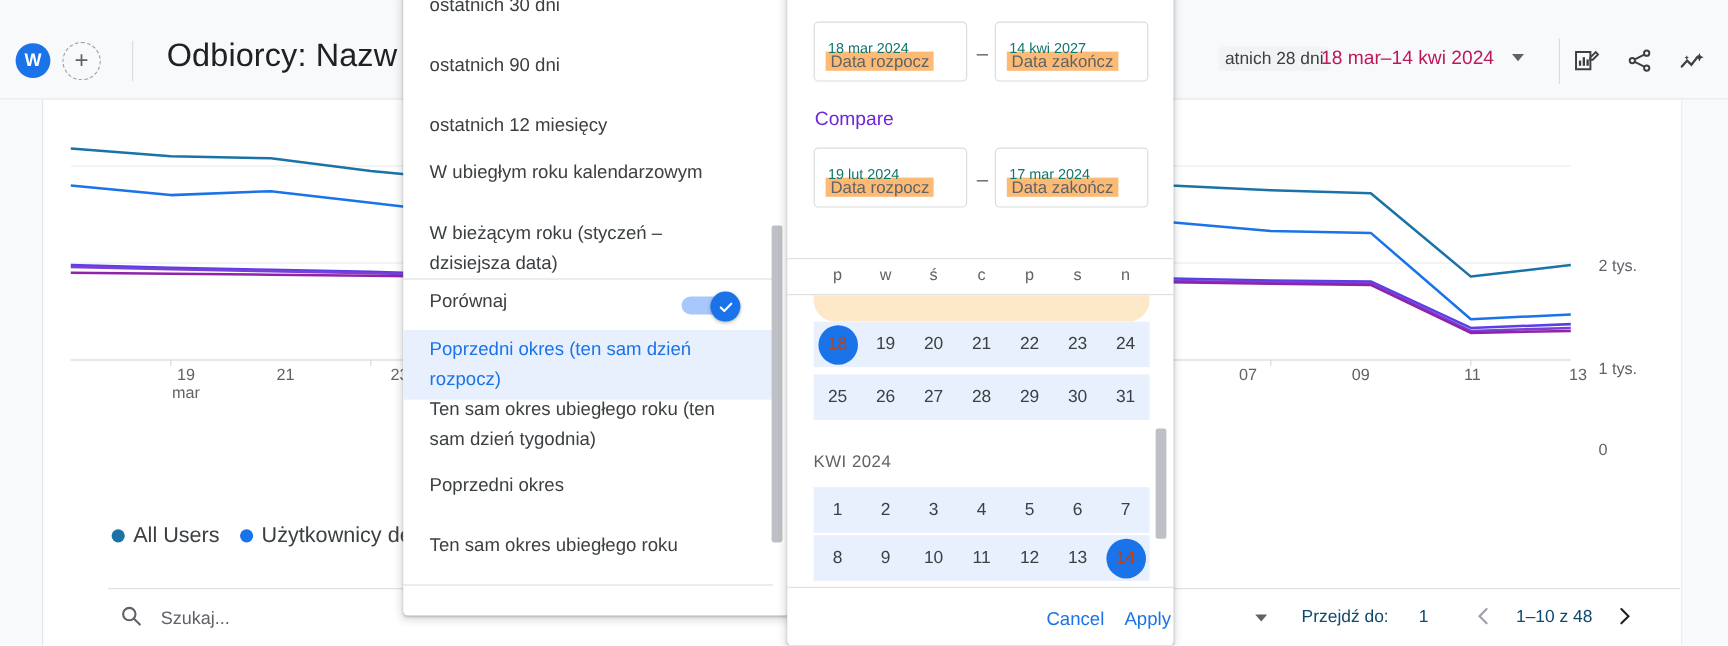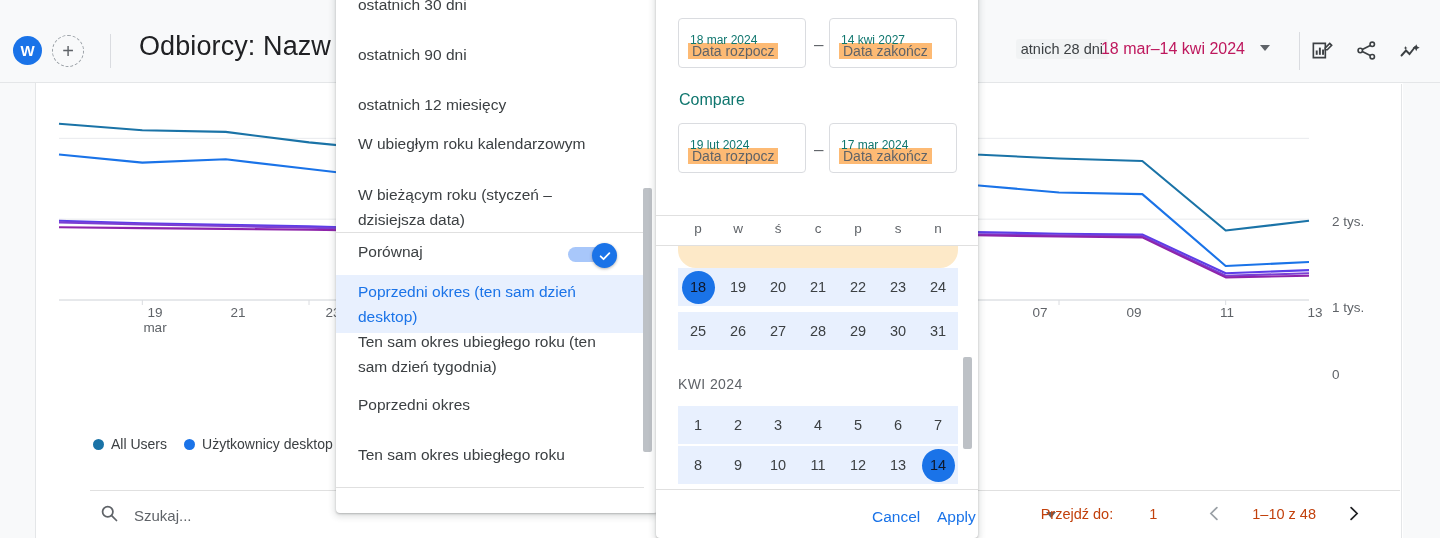--- a/index.html
+++ b/index.html
@@ -80,40 +80,40 @@
   .chart-wrap { position: absolute; left: 0; top: 0; width: 1365px; height: 258px; }
   .chart-svg { position: absolute; left: 0; top: 0; }
   .y-label {
     position: absolute; font-size: 13.5px; color: #5f6368;
   }
   .x-label {
     position: absolute; font-size: 13.5px; color: #5f6368; text-align: center;
   }
   .legend {
     position: absolute; left: 56px; top: 352px; display: flex;
-    align-items: center; gap: 8px; font-size: 14px; color: #3c4043;
+    align-items: center; gap: 8px; font-size: 18px; color: #3c4043;
   }
   .legend-item { display: flex; align-items: center; gap: 7px; margin-right: 9px; white-space: nowrap; }
   .legend-dot { width: 11px; height: 11px; border-radius: 50%; display: block; }
 
   
   .search-row {
     position: absolute; left: 53px; top: 406px; width: 1310px; height: 50px;
     border-top: 1px solid #e0e0e0; border-bottom: 1px solid #e0e0e0;
     display: flex; align-items: center;
   }
   .search-icon { margin-left: 9px; margin-right: 15px; }
   .search-input {
     border: none; outline: none; font-size: 15px; color: #5f6368;
     background: transparent; width: 300px; font-family: "Liberation Sans", sans-serif;
   }
   .search-input::placeholder { color: #5f6368; }
   .pager {
     position: absolute; right: 38px; top: 420px; display: flex;
-    align-items: center; gap: 28px; font-size: 14.5px; color: #c2410c; margin-left: 40px;
+    align-items: center; gap: 17px; font-size: 14.5px; color: #0c4a6e; margin-left: 40px;
   }
   .pager-caret {
     position: absolute; right: 345px; top: 428px; width: 0; height: 0;
     border-left: 5px solid transparent; border-right: 5px solid transparent;
     border-top: 6px solid #5f6368;
   }
   .arrow-btn { cursor: default; display: flex; align-items: center; }
 
   
   .dd-panel {
@@ -167,39 +167,39 @@
     max-width: 110px; overflow: hidden; white-space: nowrap; margin-top: 32px;
   }
   .date-field .fv {
     position: absolute; left: 11px; top: 14px; font-size: 12px; color: #0f766e;
     white-space: nowrap;
   }
   .dash {
     position: absolute; font-size: 17px; color: #5f6368;
   }
   .compare-title {
-    position: absolute; left: 23px; top: 91px; font-size: 16px; color: #0f766e;
+    position: absolute; left: 23px; top: 91px; font-size: 16px; color: #6d28d9;
   }
   .dow-row {
     position: absolute; left: 22px; top: 281px; width: 280px;
     display: flex; font-size: 13.5px; color: #5f6368;
   }
   .dow-row span { width: 40px; text-align: center; }
   .cal-band {
     position: absolute; height: 38px;
   }
   .cal-week {
     position: absolute; left: 22px; width: 280px; height: 38px; display: flex;
   }
   .cal-day {
     width: 40px; height: 38px; display: flex; align-items: center;
     justify-content: center; font-size: 14.5px; color: #3c4043; position: relative;
   }
   .cal-day.today {
-    color: #0f172a;
+    color: #c2410c;
   }
   .cal-day.today::before {
     content: ""; position: absolute; width: 33px; height: 33px;
     border-radius: 50%; background: #1a73e8; z-index: 0;
   }
   .cal-day.today i { position: relative; z-index: 1; font-style: normal; }
   .month-title {
     position: absolute; left: 22px; font-size: 14px; color: #5f6368;
     letter-spacing: .4px;
   }
@@ -355,21 +355,21 @@
       <div class="toggle">
         <div class="toggle-track"></div>
         <div class="toggle-knob">
           <svg width="14" height="14" viewBox="0 0 24 24" fill="none" stroke="#fff" stroke-width="3" stroke-linecap="round" stroke-linejoin="round">
               <path d="M4.5 12.5l5 5 10-10.5"></path>
             </svg>
         </div>
       </div>
     </div>
 
-    <div class="dd-item sel" style="top:283px; padding-top:4px; padding-bottom:4px;">Poprzedni okres (ten sam dzień desktop)</div>
+    <div class="dd-item sel" style="top:283px; padding-top:4px; padding-bottom:4px;">Poprzedni okres (ten sam dzień rozpocz)</div>
     <div class="dd-item" style="top:400px;">Poprzedni okres</div>
     <div class="dd-item" style="top:337px;">Ten sam okres ubiegłego roku (ten sam dzień tygodnia)</div>
     <div class="dd-item" style="top:450px;">Ten sam okres ubiegłego roku</div>
 
     <div class="dd-divider" style="top:495px;"></div>
     <div class="dd-scrollbar"></div>
   </div>
 
   <div class="cal-panel">
 

